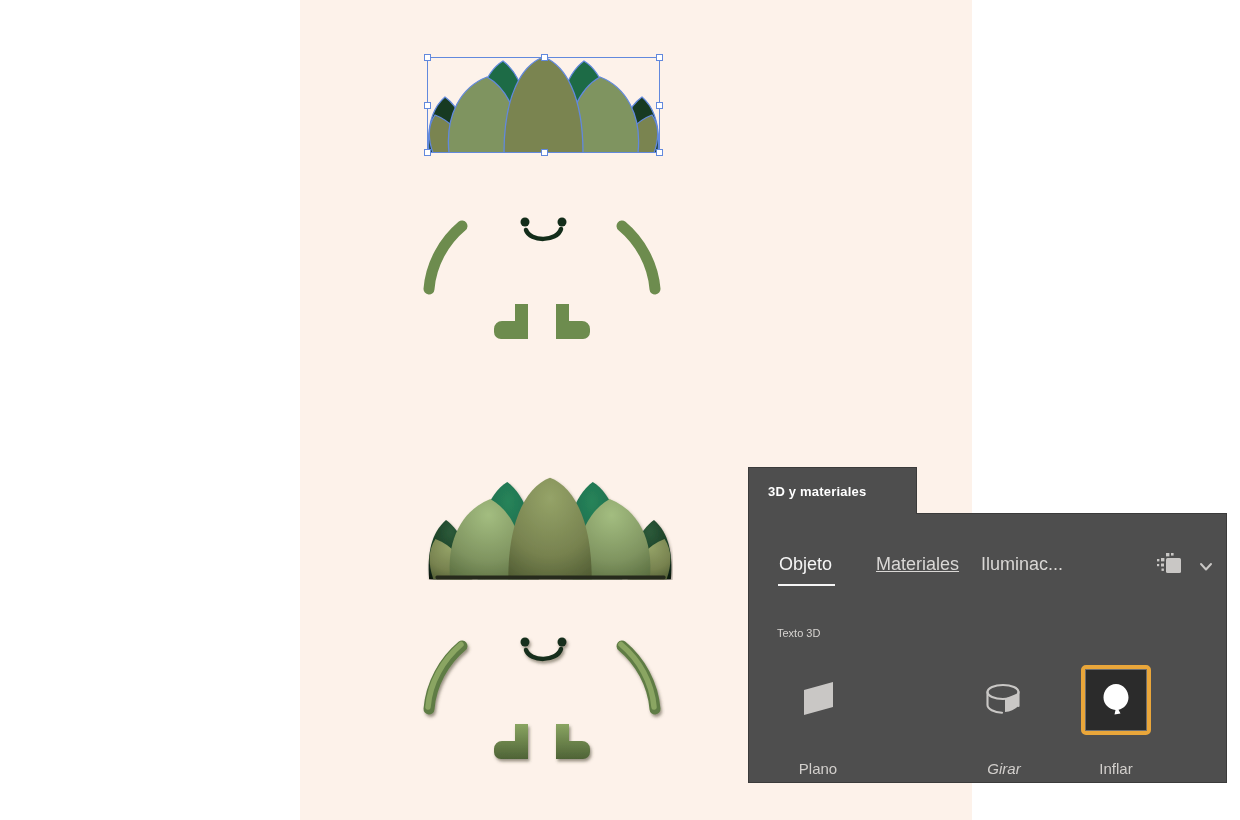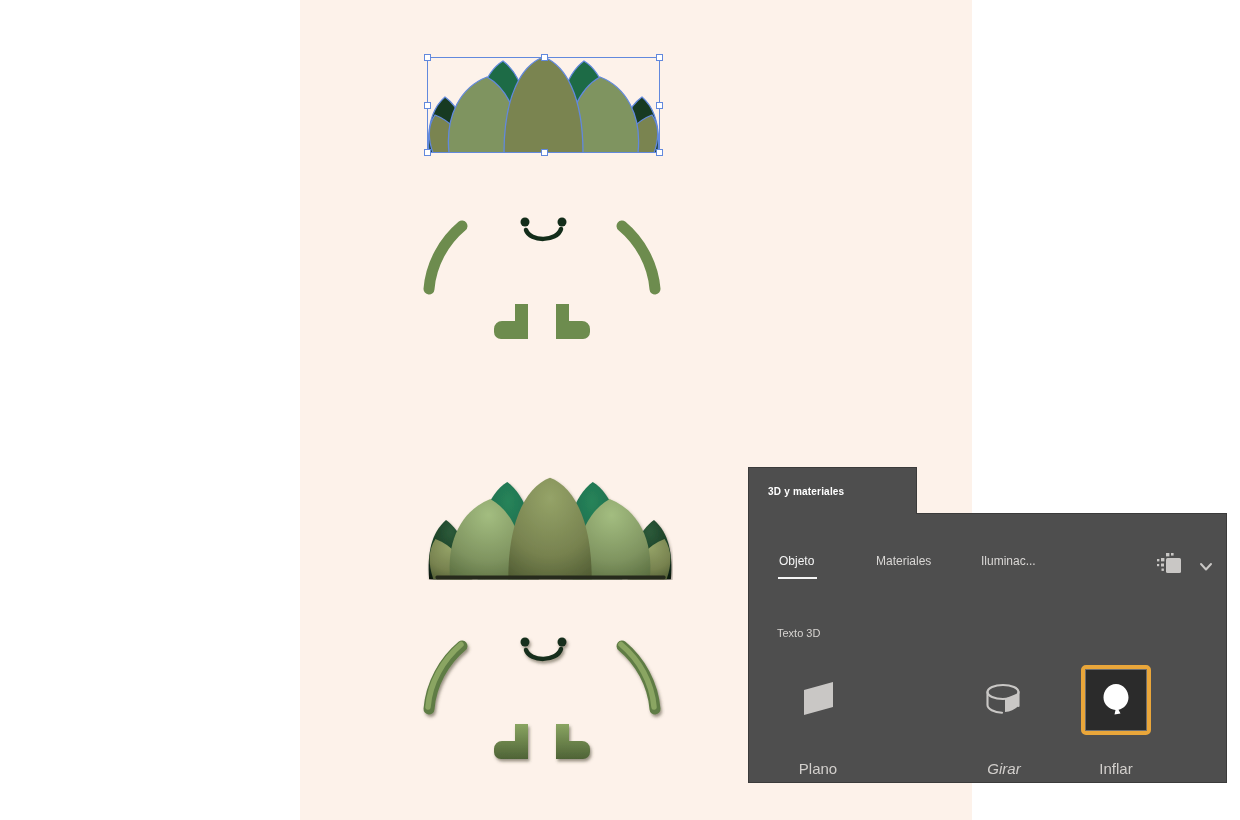--- a/index.html
+++ b/index.html
@@ -12,30 +12,30 @@
   .art{position:absolute;}
   
   #selection-box{position:absolute;left:427px;top:57px;width:233px;height:96px;border:1px solid var(--selection-blue);box-sizing:border-box;}
   .handle{position:absolute;width:7px;height:7px;background:var(--handle-fill);border:1px solid var(--selection-blue);box-sizing:border-box;}
   
   #panel-tab{
     position:absolute;left:748px;top:467px;width:169px;height:47px;background:var(--panel-bg);
     border:1px solid var(--panel-border);border-bottom:none;box-sizing:border-box;z-index:3;
     display:flex;align-items:center;padding-left:19px;
   }
-  #panel-tab .title{color:var(--panel-title);font-size:10px;font-weight:bold;letter-spacing:.2px;}
+  #panel-tab .title{color:var(--panel-title);font-size:13px;font-weight:bold;letter-spacing:.2px;}
   #panel-body{
     position:absolute;left:748px;top:513px;width:479px;height:270px;background:var(--panel-bg);
     border:1px solid var(--panel-border);box-sizing:border-box;z-index:2;
   }
-  .tab{position:absolute;top:40px;font-size:12px;color:var(--tab-inactive);cursor:default;}
+  .tab{position:absolute;top:40px;font-size:18px;color:var(--tab-inactive);cursor:default;}
   .tab.active{color:var(--tab-active);}
   .tab.active::after{content:"";position:absolute;left:-1px;right:-3px;bottom:-11px;height:2px;background:var(--tab-active);}
   #tab-objeto{left:30px;}
-  #tab-materiales{left:127px;}
+  #tab-materiales{left:127px;text-decoration:underline;}
   #tab-iluminacion{left:232px;}
   #render-btn{position:absolute;left:401px;top:33px;width:38px;height:34px;display:flex;align-items:center;justify-content:center;}
   #chevron-btn{position:absolute;left:446px;top:44px;width:22px;height:18px;display:flex;align-items:center;justify-content:center;}
   #section-label{position:absolute;left:28px;top:113px;font-size:11px;color:var(--section-text);}
   .tool{position:absolute;top:151px;width:70px;}
   .tool-iconbox{width:70px;height:70px;display:flex;align-items:center;justify-content:center;border-radius:5px;box-sizing:border-box;}
   .tool.selected .tool-iconbox{background:var(--selected-tool-bg);border:4px solid var(--accent-orange);box-shadow:inset 0 0 0 1px #6d6d6d;}
   .tool-label{margin-top:25px;width:200px;margin-left:-65px;text-align:center;font-size:15px;color:var(--tool-label);white-space:nowrap;}
   #tool-plano{left:34px;}
   #tool-extrusion{left:134px;}

